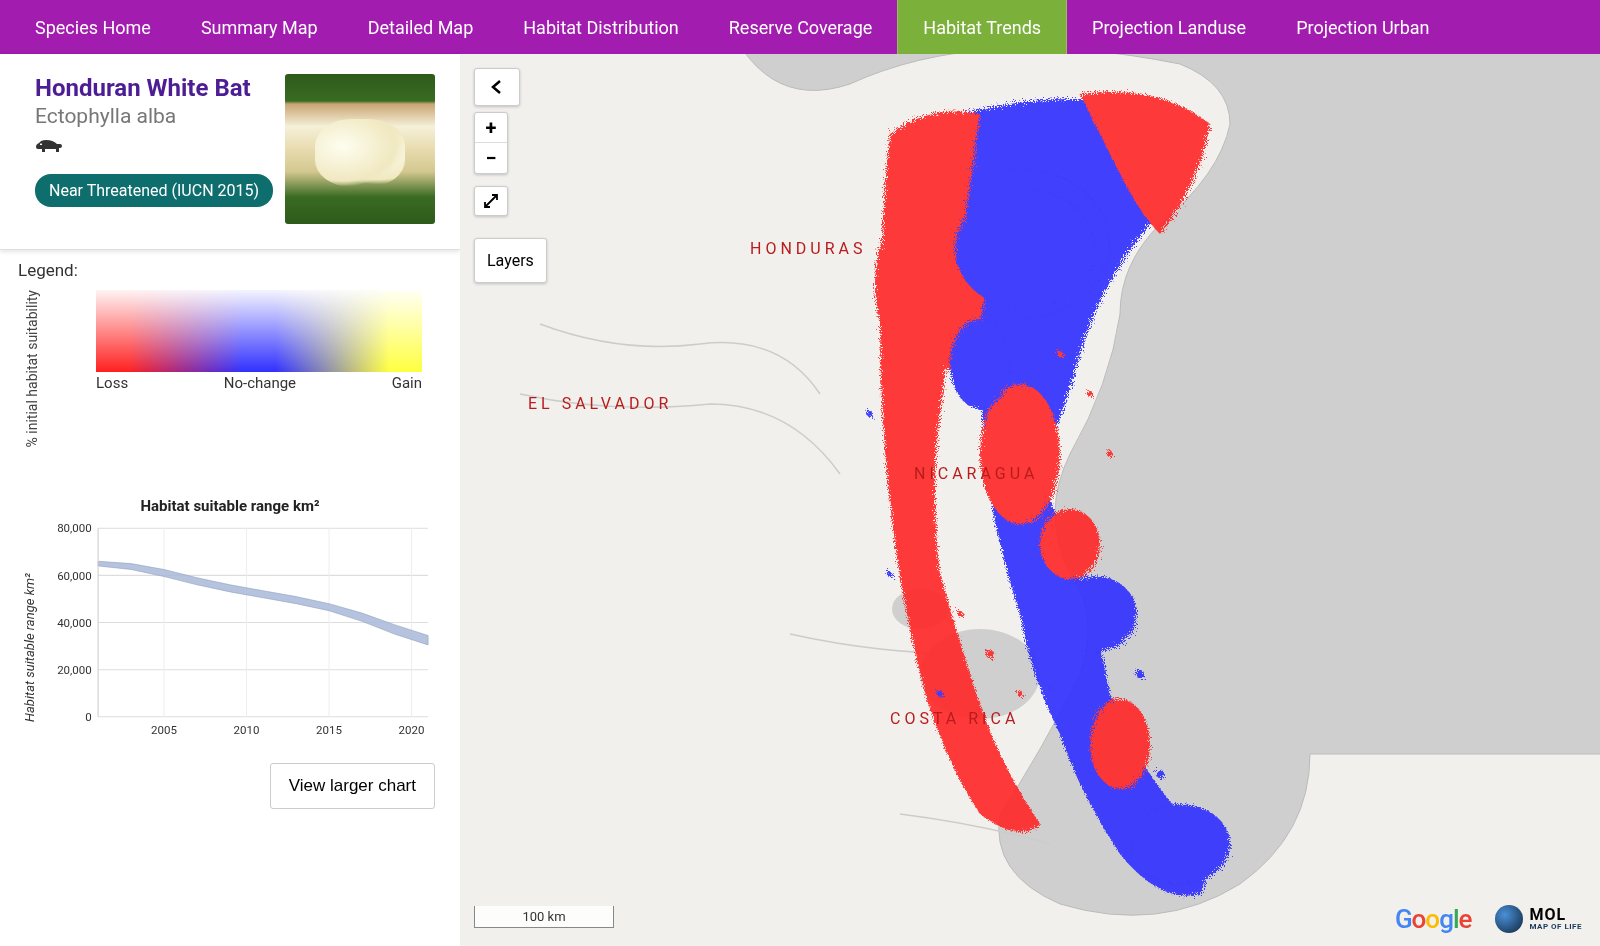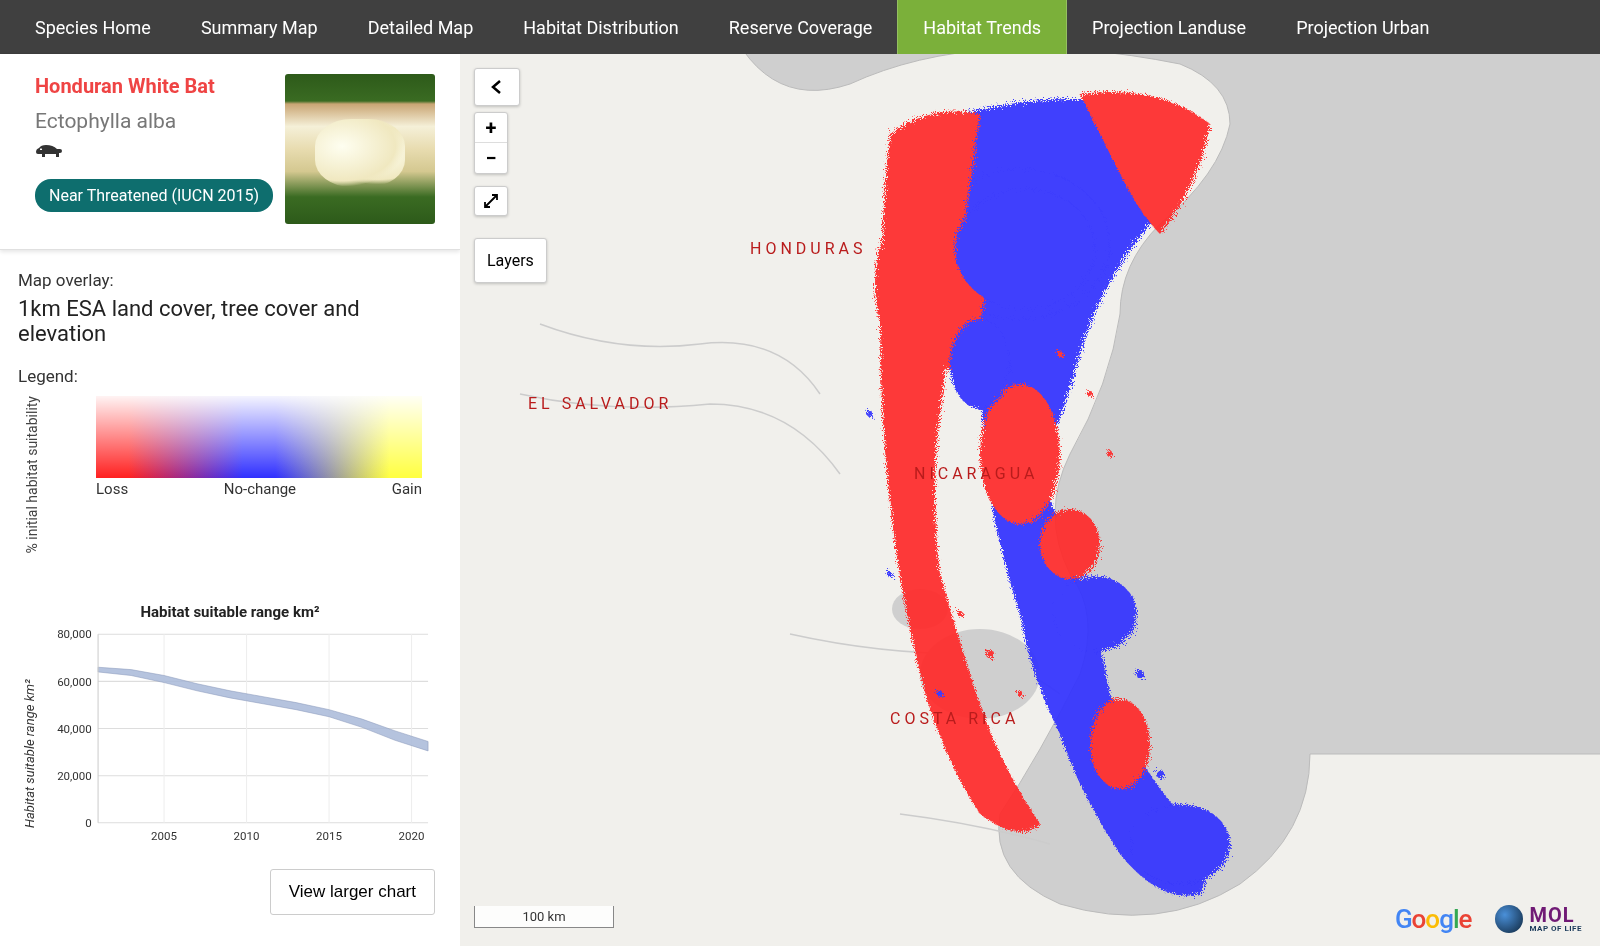--- a/index.html
+++ b/index.html
@@ -1,29 +1,29 @@
 <!DOCTYPE html>
 <html><head>
 <meta charset="utf-8">
 <style>
 * { box-sizing: border-box; margin: 0; padding: 0; }
 body { font-family: -apple-system, BlinkMacSystemFont, "Segoe UI", Roboto, Helvetica, Arial, sans-serif; background: #fff; width: 1600px; height: 946px; overflow: hidden; }
 
-.nav { background: #404040; display: flex; height: 54px; align-items: stretch; padding: 0 10px; }
+.nav { background: #a21caf; display: flex; height: 54px; align-items: stretch; padding: 0 10px; }
 .nav-item { color: #fff; font-size: 18px; padding: 0 25px; display: flex; align-items: center; cursor: pointer; white-space: nowrap; }
 .nav-item.active { background: #7bb03a; border-left: 1px solid rgba(255,255,255,0.2); border-right: 1px solid rgba(255,255,255,0.2); }
 
 .content { display: flex; height: calc(100% - 54px); }
 
 .sidebar { width: 460px; background: #fff; box-shadow: 0 1px 3px rgba(0,0,0,0.3); display: flex; flex-direction: column; overflow-y: auto; }
 
 .species-header { padding: 20px 25px 25px 35px; display: flex; justify-content: space-between; border-bottom: 1px solid #e0e0e0; box-shadow: 0 2px 4px rgba(0,0,0,0.1); }
 .species-info { flex: 1; }
-.common-name { font-size: 20px; font-weight: 700; color: #ef4444; }
-.sci-name { font-size: 21px; color: #777; font-style: normal; margin-top: 11px; }
+.common-name { font-size: 24px; font-weight: 700; color: #4c1d95; }
+.sci-name { font-size: 21px; color: #777; font-style: normal; margin-top: 2px; }
 .taxon-icon { margin-top: 8px; font-size: 20px; color: #333; }
 .status-badge { display: inline-block; background: #0e6e6e; color: #fff; font-size: 16px; padding: 7px 14px; border-radius: 16px; margin-top: 14px; cursor: pointer; }
 .species-photo { width: 150px; height: 150px; border-radius: 3px; background: linear-gradient(to bottom, #2d5a1a 0%, #3a6b22 18%, #c9a574 20%, #f5f0d8 35%, #e8dcb0 50%, #d4c890 65%, #3a6b22 82%, #2d5a1a 100%); position: relative; overflow: hidden; }
 .species-photo::after { content: ""; position: absolute; top: 30%; left: 20%; width: 60%; height: 45%; background: radial-gradient(ellipse at 30% 40%, #fefef0 0%, #f0e8c0 60%, transparent 70%), radial-gradient(ellipse at 70% 50%, #fefef0 0%, #f0e8c0 55%, transparent 65%); border-radius: 40%; }
 
 .overlay-section { padding: 20px 18px 10px 18px; }
 .overlay-label { font-size: 17px; color: #333; margin-bottom: 6px; }
 .overlay-value { font-size: 22px; color: #222; }
 
 .legend-section { padding: 10px 18px 20px 18px; }
@@ -59,21 +59,21 @@
 .layers-btn { top: 184px; left: 14px; padding: 12px 12px; font-size: 16px; cursor:pointer; }
 
 .scale-bar { position: absolute; bottom: 18px; left: 14px; background: rgba(255,255,255,0.85); border: 1px solid #888; border-top: none; height: 22px; width: 140px; display:flex; align-items:center; justify-content:center; font-size: 13px; color: #333; }
 
 .attrib { position: absolute; bottom: 12px; right: 18px; display: flex; align-items: center; gap: 24px; }
 .google-logo { font-size: 26px; font-weight: 500; letter-spacing: -1px; }
 .google-logo span:nth-child(1){color:#4285F4}.google-logo span:nth-child(2){color:#EA4335}.google-logo span:nth-child(3){color:#FBBC05}.google-logo span:nth-child(4){color:#4285F4}.google-logo span:nth-child(5){color:#34A853}.google-logo span:nth-child(6){color:#EA4335}
 .mol-logo { display:flex; align-items:center; gap:6px; }
 .mol-globe { width: 28px; height: 28px; border-radius: 50%; background: radial-gradient(circle at 35% 35%, #4a90d9 0%, #1a3a5a 80%); position: relative; }
 .mol-text { display:flex; flex-direction:column; line-height:1; }
-.mol-text .big { font-size: 20px; font-weight:700; color:#701a75; letter-spacing:1px;}
+.mol-text .big { font-size: 16px; font-weight:700; color:#000000; letter-spacing:1px;}
 .mol-text .small { font-size: 8px; font-weight:700; color:#1a3a5a; letter-spacing:0.5px;}
 
 .basemap { position: absolute; inset: 0; }
 .country-label { position: absolute; color: #b91c1c; font-size: 16px; letter-spacing: 4px; font-weight: 400; pointer-events: none; }
 .habitat-overlay { position: absolute; pointer-events: none; mix-blend-mode: normal; }
 </style>
 </head>
 <body>
 
 <div class="nav">
@@ -97,24 +97,20 @@
         <div class="taxon-icon">
           <svg width="28" height="18" viewBox="0 0 28 18">
               <path d="M3 12 Q1 12 1 10 Q1 7 4 6 Q6 3 11 3 Q18 3 22 7 L25 7 Q27 7 27 9 Q27 11 25 11 L24 11 L24 15 L21 15 L21 12 L10 12 L10 15 L7 15 L7 12 Z M6 6.5 A0.8 0.8 0 1 0 6 8 A0.8 0.8 0 1 0 6 6.5" fill="#333"></path>
             </svg>
         </div>
         <div class="status-badge">Near Threatened (IUCN 2015)</div>
       </div>
       <div class="species-photo"></div>
     </div>
 
-    <div class="overlay-section">
-      <div class="overlay-label">Map overlay:</div>
-      <div class="overlay-value">1km ESA land cover, tree cover and elevation</div>
-    </div>
 
     <div class="legend-section">
       <div class="legend-label">Legend:</div>
       <div class="legend-body">
         <div class="legend-ylabel">% initial habitat suitability</div>
         <div class="legend-gradient-wrap">
           <div class="legend-gradient"></div>
           <div class="legend-ticks">
             <span>Loss</span>
             <span>No-change</span>

